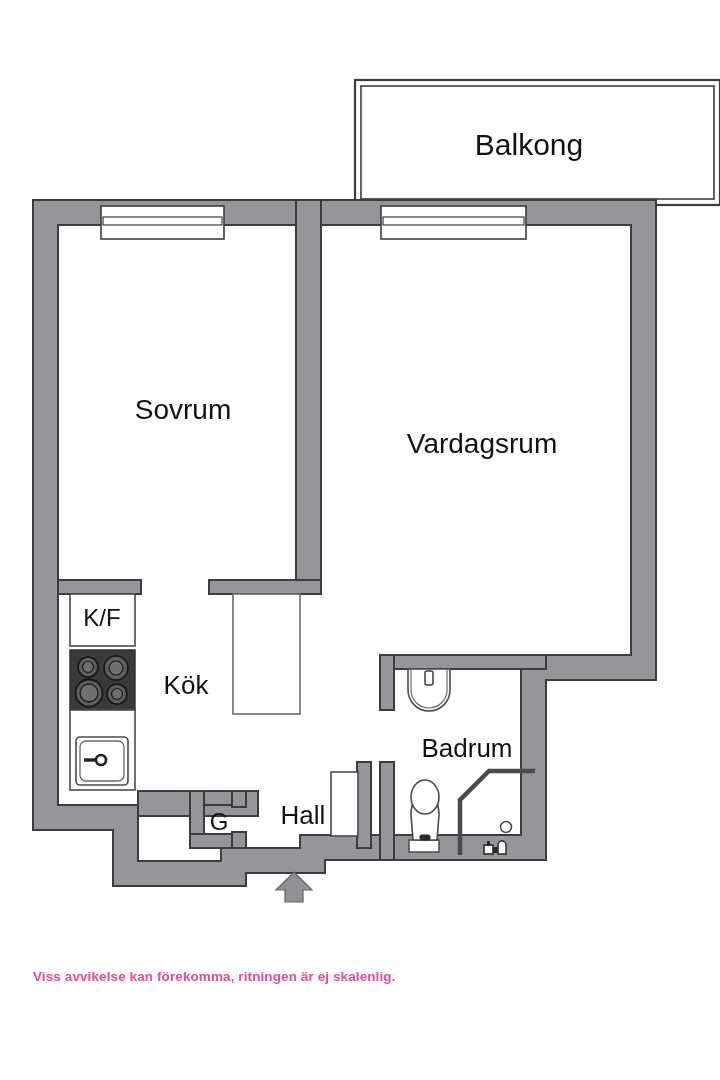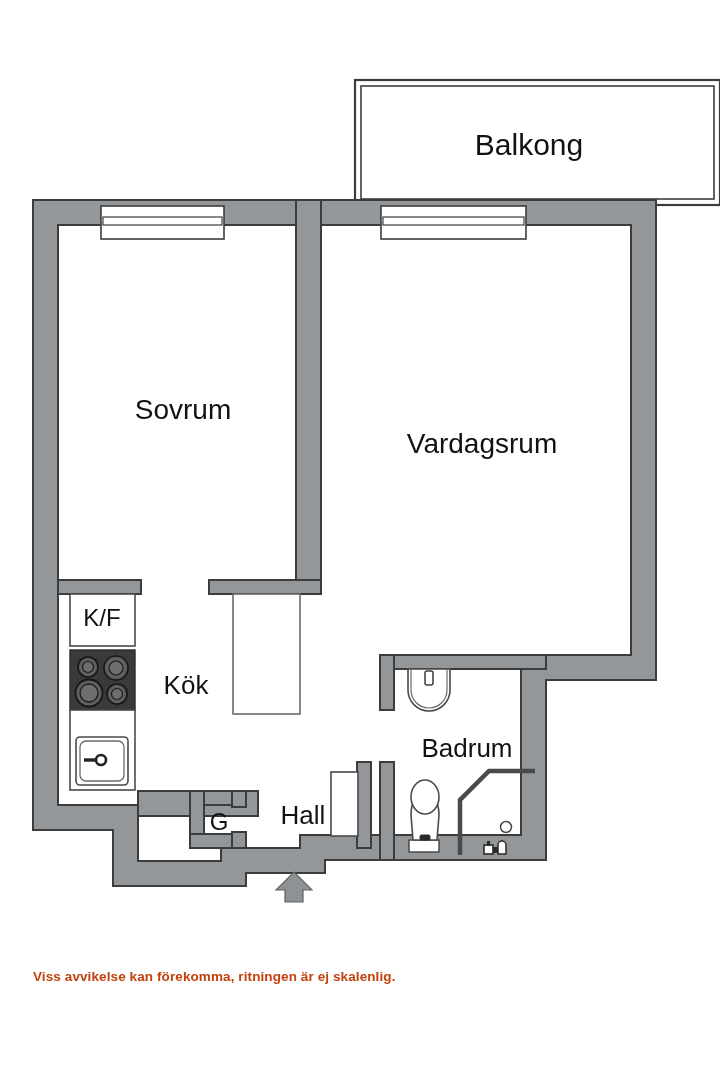--- a/index.html
+++ b/index.html
@@ -40,21 +40,21 @@
   .label-lg { font-size: 28px; }
   .label-md { font-size: 26px; }
   .label-sm { font-size: 24px; }
   .disclaimer {
     position: absolute;
     left: 33px;
     top: 969px;
     font-family: "Liberation Sans", sans-serif;
     font-size: 13.5px;
     font-weight: 600;
-    color: #c2410c;
+    color: #ec4899;
     letter-spacing: 0.1px;
     white-space: nowrap;
   }
 </style>
 </head>
 <body>
 
 <div id="floorplan-root">
 
   <svg class="plan" viewBox="0 0 720 1080">

